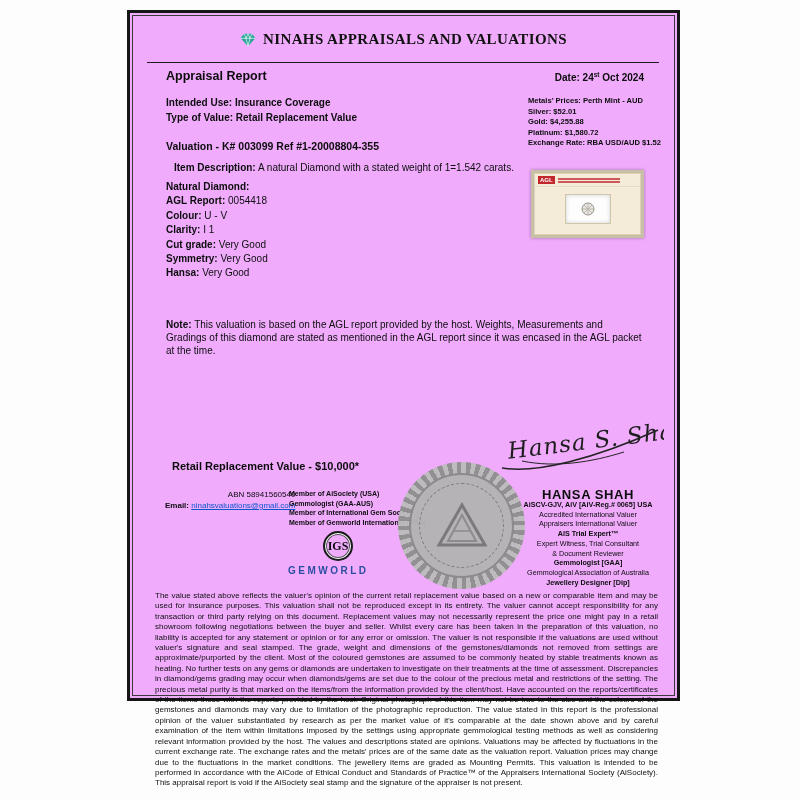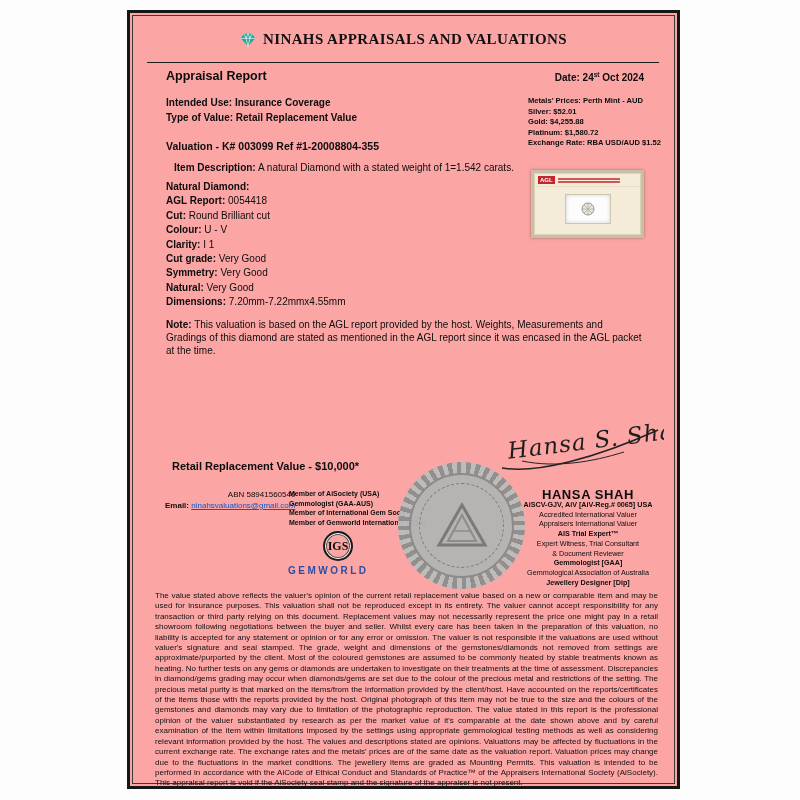--- a/index.html
+++ b/index.html
@@ -1,20 +1,20 @@
 <!DOCTYPE html>
 <html><head>
 <meta charset="utf-8">
 <style>
   * { margin:0; padding:0; box-sizing:border-box; }
   html,body { background:#ffffff; }
   body { width:800px; height:800px; position:relative; font-family:"Liberation Sans","DejaVu Sans",sans-serif; color:#0d0d0d; }
   #canvas { position:absolute; inset:0; background:#fdfdfd; }
 
-  .page { position:absolute; left:127px; top:10px; width:553px; height:779px; background:#fca5a5; border:3px solid #161616; }
+  .page { position:absolute; left:127px; top:10px; width:553px; height:691px; background:#f0abfc; border:3px solid #161616; }
   .page-inner { position:absolute; inset:2px; border:1px solid #3a3a3a; pointer-events:none; }
 
   .org-header { position:absolute; top:18px; left:0; right:0; display:flex; justify-content:center; align-items:center; gap:7px; }
   .org-name { font-family:"Liberation Serif","DejaVu Serif",serif; font-weight:700; font-size:15px; letter-spacing:.4px; color:#111; }
   .header-rule { position:absolute; top:49px; left:17px; width:512px; border-top:1.6px solid #1c1c1c; }
 
   .report-title { position:absolute; left:36px; top:56px; font-size:12.5px; font-weight:700; }
   .date-line { position:absolute; left:340px; top:58px; width:174px; text-align:right; font-size:10px; font-weight:700; white-space:nowrap; }
   .date-line sup { font-size:6.5px; }
 
@@ -103,27 +103,25 @@
       <div>Exchange Rate: RBA USD/AUD $1.52</div>
     </div>
 
     <div class="valuation-line">Valuation - K# 003099 Ref #1-20008804-355</div>
 
     <div class="item-desc"><span class="b">Item Description:</span> <span>A natural Diamond with a stated weight of 1=1.542 carats.</span></div>
 
     <div class="specs">
       <div class="spec-row"><span class="b">Natural Diamond:</span> <span></span></div>
       <div class="spec-row"><span class="b">AGL Report:</span> <span>0054418</span></div>
-      <div class="spec-row"><span class="b">Cut:</span> <span>Round Brilliant cut</span></div>
       <div class="spec-row"><span class="b">Colour:</span> <span>U - V</span></div>
       <div class="spec-row"><span class="b">Clarity:</span> <span>I 1</span></div>
       <div class="spec-row"><span class="b">Cut grade:</span> <span>Very Good</span></div>
       <div class="spec-row"><span class="b">Symmetry:</span> <span>Very Good</span></div>
-      <div class="spec-row"><span class="b">Natural:</span> <span>Very Good</span></div>
-      <div class="spec-row"><span class="b">Dimensions:</span> <span>7.20mm-7.22mmx4.55mm</span></div>
+      <div class="spec-row"><span class="b">Hansa:</span> <span>Very Good</span></div>
     </div>
 
     <div class="photo">
       <div class="photo-card">
         <div class="agl-row">
           <span class="agl-box">AGL</span>
           <span class="agl-lines">
               <i></i>
               <i></i>
             </span>

